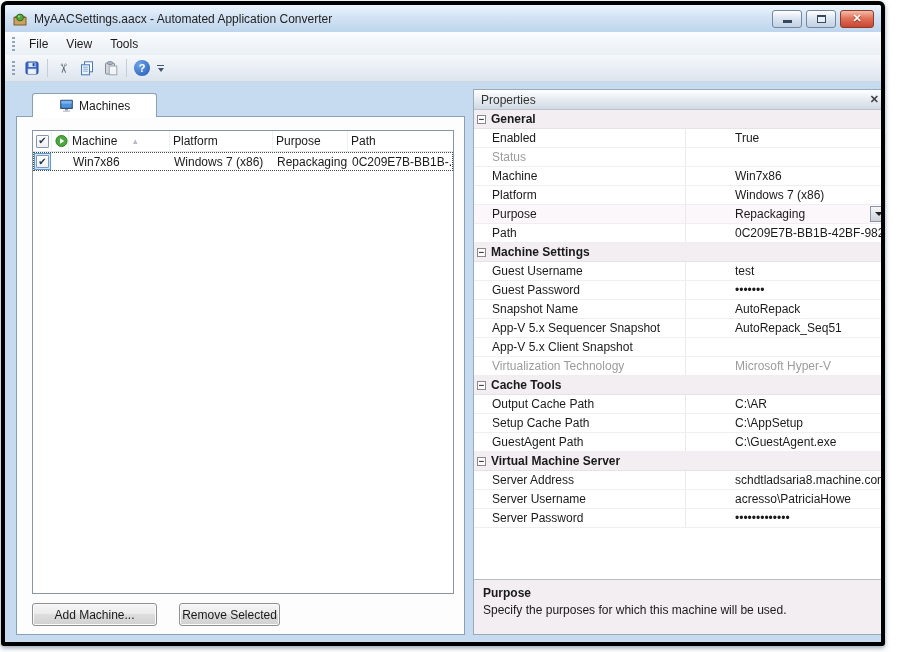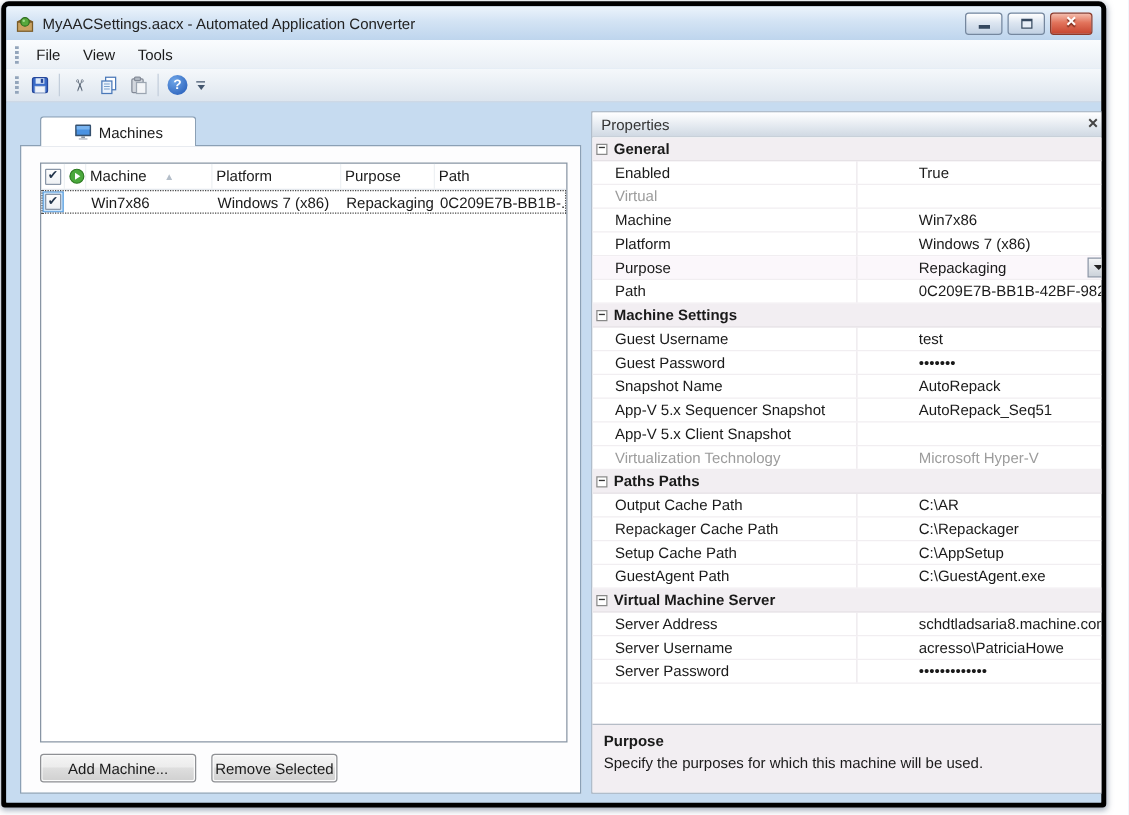--- a/index.html
+++ b/index.html
@@ -63,21 +63,21 @@
   .lv-h:last-child { border-right: none; }
   .lv-row { height: 19px; outline: 1px dotted #4a4a4a; outline-offset: -1px; }
   .lv-c { padding-left: 4px; white-space: nowrap; overflow: hidden; }
   .cb-box { width: 13px; height: 13px; border: 1px solid #8a97a8; border-radius: 1px;
     background: linear-gradient(#fdfdfd, #eef1f4); display: flex; align-items: center; justify-content: center;
     font-size: 10px; line-height: 1; color: #21344a; flex: none; }
   .cb-focus { width: 17px; height: 17px; background: #cfe6fa; border: 1px solid #569de0;
     display: flex; align-items: center; justify-content: center; margin-left: 1px; }
   .sort-arrow { font-size: 8px; color: #b4bec9; margin-left: 14px; }
   
-  .page-buttons { position: absolute; left: 15px; top: 486px; display: flex; gap: 12px; }
+  .page-buttons { position: absolute; left: 15px; top: 486px; display: flex; gap: 22px; }
   .btn { height: 23px; border: 1px solid #8e9094; border-radius: 3px;
     background: linear-gradient(#f5f5f5, #ececec 45%, #dedede 50%, #d0d0d0);
     box-shadow: inset 0 0 0 1px #fbfbfb;
     display: inline-flex; align-items: center; justify-content: center; font-size: 12px; cursor: default; }
   .btn-add { width: 125px; } .btn-remove { width: 101px; }
   
   .props { position: absolute; left: 468px; top: 7px; width: 417px; height: 546px;
     background: #fff; border: 1px solid #9aaaba; }
   .props-header { height: 20px; display: flex; align-items: center; padding: 0 7px;
     background: linear-gradient(#ffffff, #e2e8ef 60%, #d0d9e3); border-bottom: 1px solid #bac3ce; color: #333; }
@@ -244,21 +244,21 @@
       <div class="pg">
           <div class="pg-cat">
             <span class="pg-box">−</span>
             <span>General</span>
           </div>
           <div class="pg-row">
             <div class="pg-label">Enabled</div>
             <div class="pg-value">True</div>
           </div>
           <div class="pg-row disabled">
-            <div class="pg-label">Virtual</div>
+            <div class="pg-label">Status</div>
             <div class="pg-value"></div>
           </div>
           <div class="pg-row">
             <div class="pg-label">Machine</div>
             <div class="pg-value">Win7x86</div>
           </div>
           <div class="pg-row">
             <div class="pg-label">Platform</div>
             <div class="pg-value">Windows 7 (x86)</div>
           </div>
@@ -296,29 +296,25 @@
           <div class="pg-row">
             <div class="pg-label">App-V 5.x Client Snapshot</div>
             <div class="pg-value"></div>
           </div>
           <div class="pg-row disabled">
             <div class="pg-label">Virtualization Technology</div>
             <div class="pg-value">Microsoft Hyper-V</div>
           </div>
           <div class="pg-cat">
             <span class="pg-box">−</span>
-            <span>Paths Paths</span>
+            <span>Cache Tools</span>
           </div>
           <div class="pg-row">
             <div class="pg-label">Output Cache Path</div>
             <div class="pg-value">C:\AR</div>
-          </div>
-          <div class="pg-row">
-            <div class="pg-label">Repackager Cache Path</div>
-            <div class="pg-value">C:\Repackager</div>
           </div>
           <div class="pg-row">
             <div class="pg-label">Setup Cache Path</div>
             <div class="pg-value">C:\AppSetup</div>
           </div>
           <div class="pg-row">
             <div class="pg-label">GuestAgent Path</div>
             <div class="pg-value">C:\GuestAgent.exe</div>
           </div>
           <div class="pg-cat">

